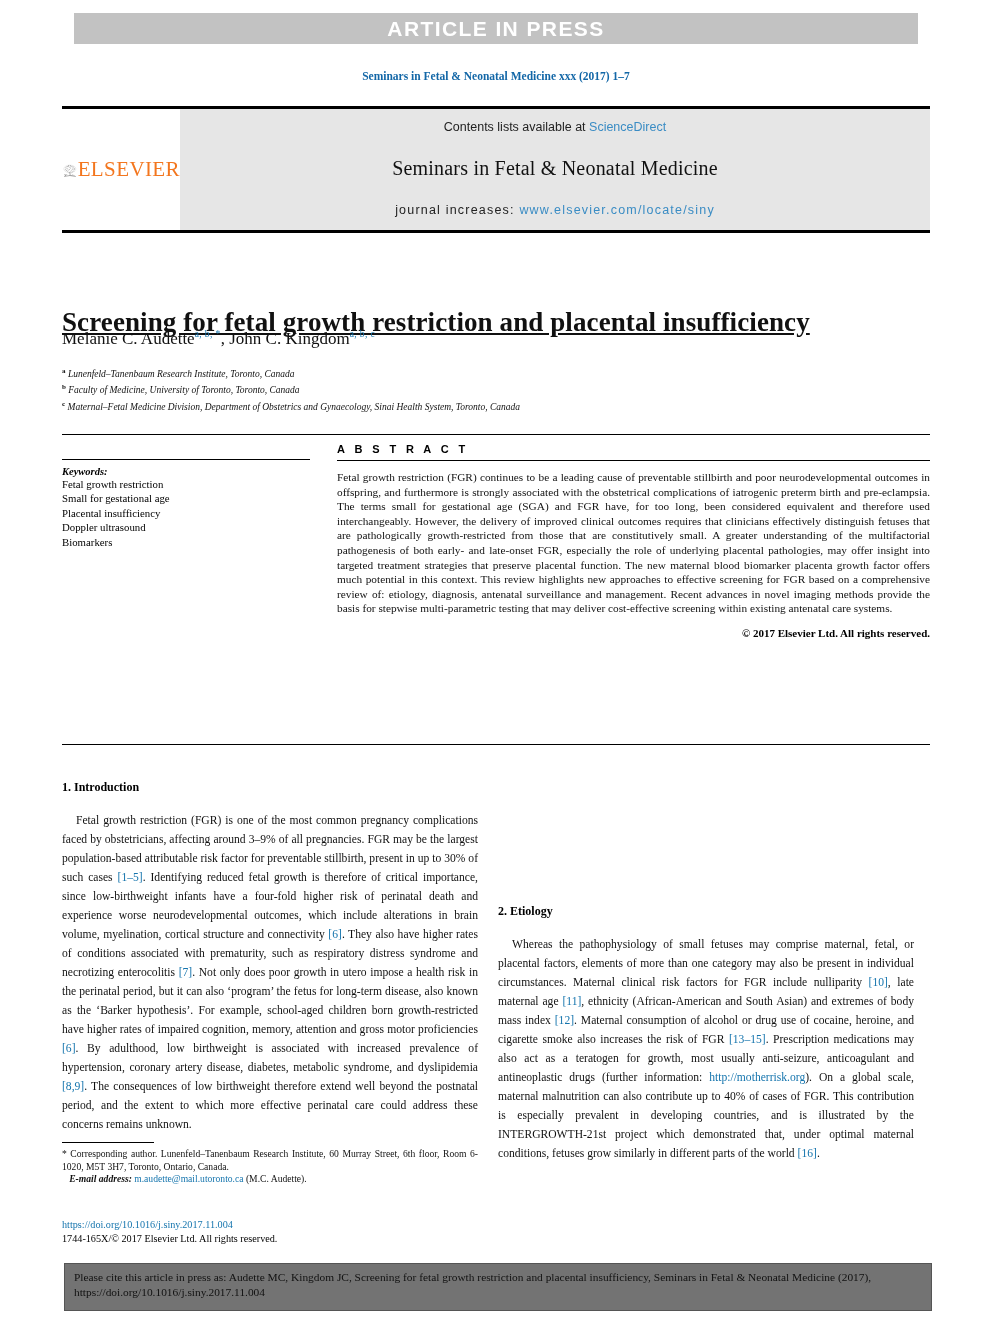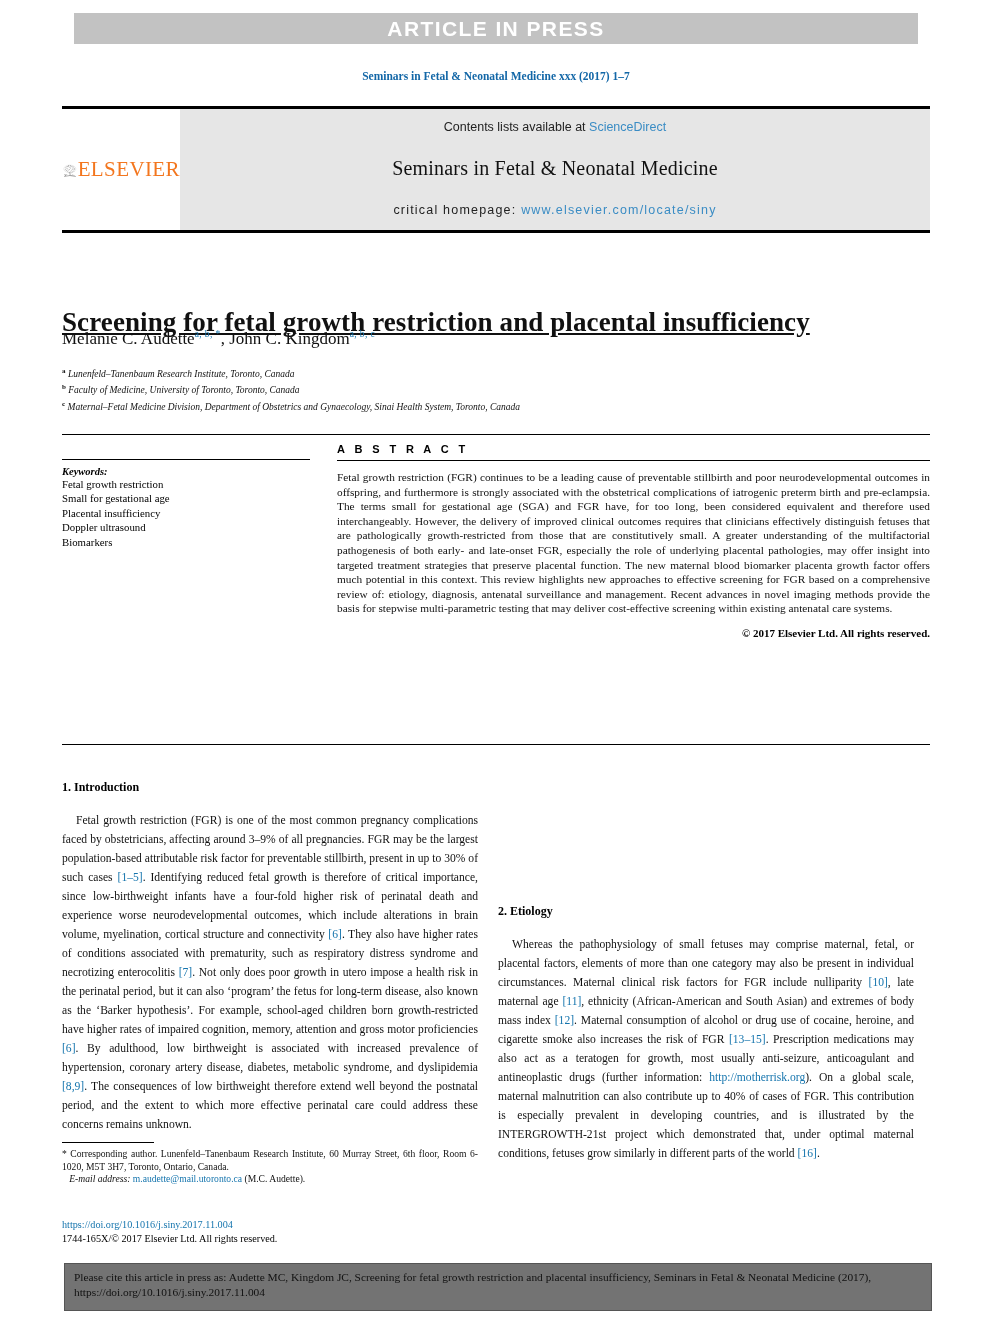--- a/index.html
+++ b/index.html
@@ -238,21 +238,21 @@
     width: 416px;
   }
   .fn-rule { border-top: 1px solid #000; width: 92px; margin-bottom: 5px; }
   .fn-text {
     font-family: "Liberation Serif", serif;
     font-size: 9.6px;
     line-height: 12.6px;
     text-align: justify;
     color: #111;
   }
-  .fn-email { font-style: italic; font-weight: normal; }
+  .fn-email { font-style: italic; font-weight: bold; }
   .doi-block {
     position: absolute;
     left: 62px; top: 1218px;
     width: 416px;
     font-family: "Liberation Serif", serif;
     font-size: 10.2px;
     line-height: 13.6px;
   }
   .doi-link { color: #1474ad; }
 
@@ -334,21 +334,21 @@
     </svg>
     <div class="elsevier-word">ELSEVIER</div>
   </div>
 
   <div class="masthead-center">
     <div class="contents-line">
       <span>Contents lists available at </span><span class="sd">ScienceDirect</span>
     </div>
     <div class="journal-title-big">Seminars in Fetal &amp; Neonatal Medicine</div>
     <div class="homepage-line">
-      <span>critical homepage: </span><span class="url">www.elsevier.com/locate/siny</span>
+      <span>journal increases: </span><span class="url">www.elsevier.com/locate/siny</span>
     </div>
   </div>
 
 </div>
 
 <h1 class="article-title">Screening for fetal growth restriction and placental insufficiency</h1>
 
 <div class="authors">
   <span>Melanie C. Audette</span><sup>a, b, *</sup><span>,&nbsp;</span><span>John C. Kingdom</span><sup>a, b, c</sup>
 </div>

